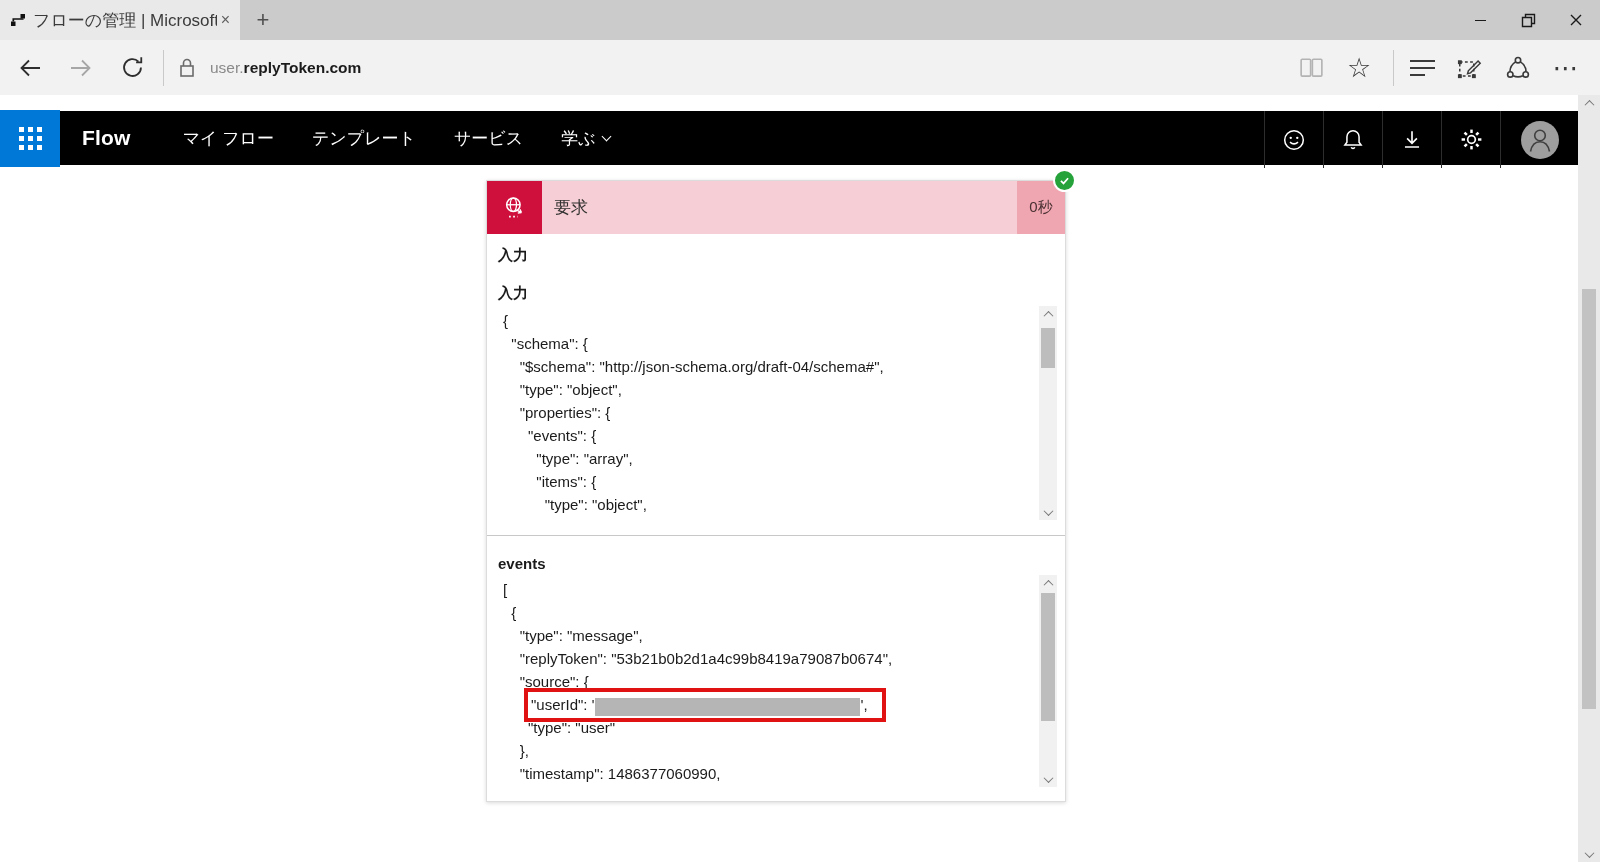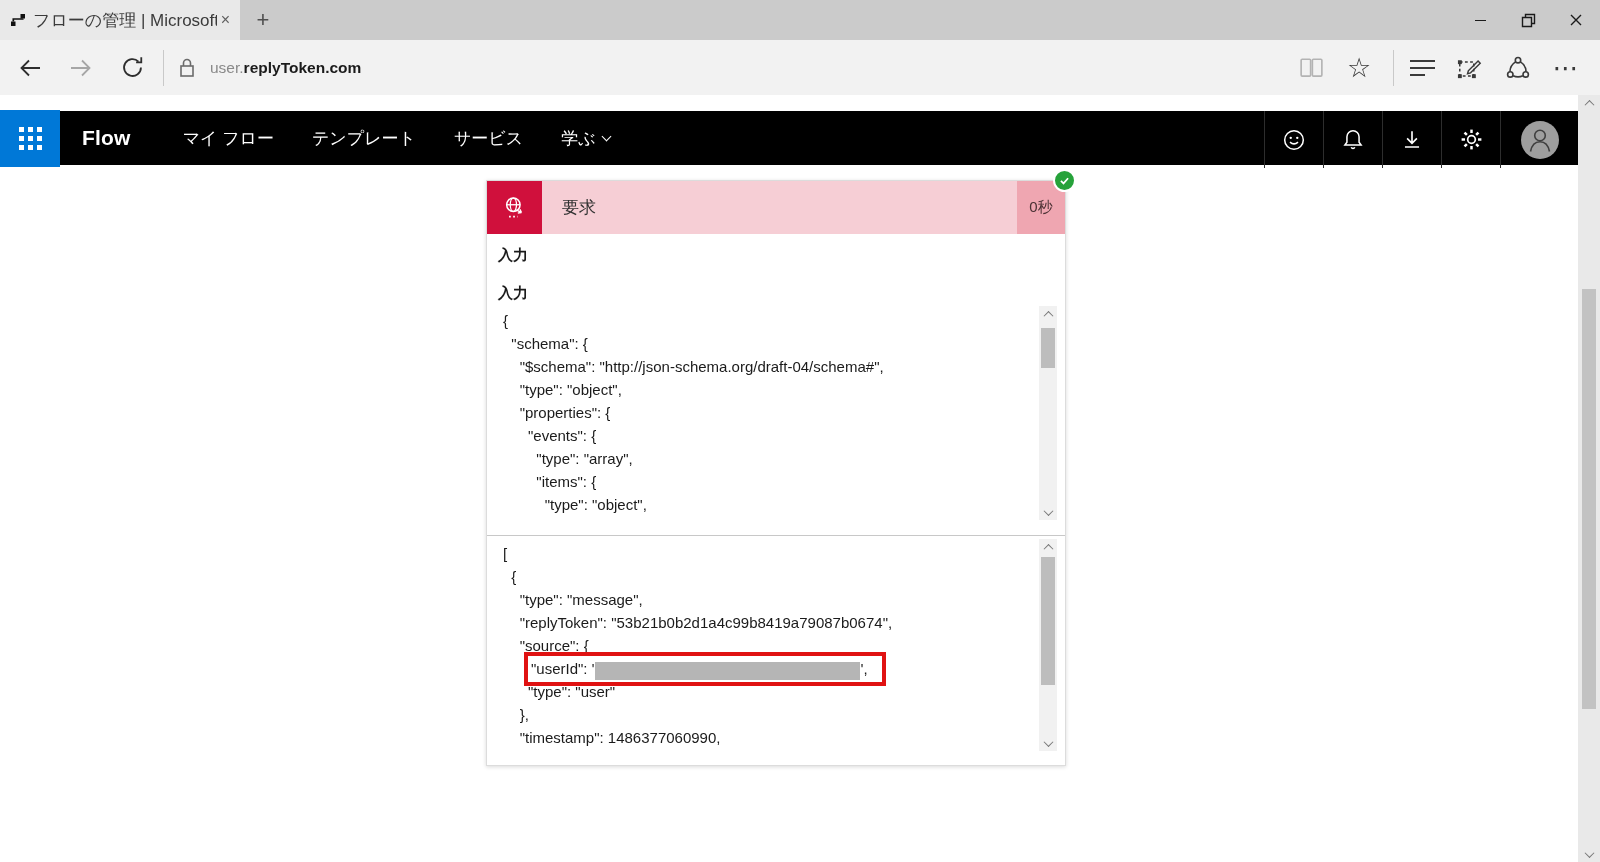--- a/index.html
+++ b/index.html
@@ -58,21 +58,21 @@
   .nav-cell.avatar-cell { width:78px; }
 
   
   .content { position:absolute; left:0; top:57px; width:1578px; height:710px; }
   .card { position:absolute; left:486px; top:28px; width:580px; background:#fff;
     border:1px solid #dcdcdc; box-shadow:0 1px 4px rgba(0,0,0,0.15); }
   .check-badge { position:absolute; top:-12px; right:-11px; width:23px; height:23px; border-radius:50%;
     background:#26a23a; border:2px solid #fff; display:flex; align-items:center; justify-content:center; z-index:5; }
   .card-header { display:flex; height:53px; background:#f6ced5; align-items:stretch; cursor:default; }
   .card-icon { width:55px; background:#d0103c; display:flex; align-items:center; justify-content:center; flex:0 0 55px; }
-  .card-title { flex:1; display:flex; align-items:center; padding-left:20px; font-size:17px; color:#333; }
+  .card-title { flex:1; display:flex; align-items:center; padding-left:12px; font-size:17px; color:#333; }
   .card-duration { width:48px; background:#efa6b1; display:flex; align-items:center; justify-content:center;
     font-size:15px; color:#4a3134; flex:0 0 48px; }
   .card-body { padding:12px 6px 14px 8px; }
   .sec-heading { font-size:15px; font-weight:700; color:#1b1b1b; padding-left:3px; }
   .field-label { font-size:15px; font-weight:700; color:#1b1b1b; padding-left:3px; margin-top:19px; }
   .json-box { position:relative; margin-top:3px; height:214px; overflow:hidden; padding:3px 28px 3px 8px; }
   .json-box.out { height:212px; }
   .jline { font-size:15px; line-height:23px; color:#1b1b1b; white-space:pre; }
   .divider { border:none; border-top:1px solid #c8c8c8; margin:15px -6px 0 -8px; }
   .out-section .sec-heading { margin-top:14px; }
@@ -324,20 +324,21 @@
                 </span>
               <span class="sb-btn">
                   <span class="chev down"></span>
                 </span>
             </div>
           </div>
 
           <hr class="divider">
 
           <div class="out-section">
+            <div class="field-label">events</div>
             <div class="json-box out">
               <div class="jline">[</div>
               <div class="jline">  {</div>
               <div class="jline">    "type": "message",</div>
               <div class="jline">    "replyToken": "53b21b0b2d1a4c99b8419a79087b0674",</div>
               <div class="jline">    "source": {</div>
               <div class="jline"><span>      </span><span class="userid-wrap"><span>"userId": "</span><span class="masked">Ub513f0554d60f7430034555b5303366</span><span>",</span></span></div>
               <div class="jline">      "type": "user"</div>
               <div class="jline">    },</div>
               <div class="jline">    "timestamp": 1486377060990,</div>

